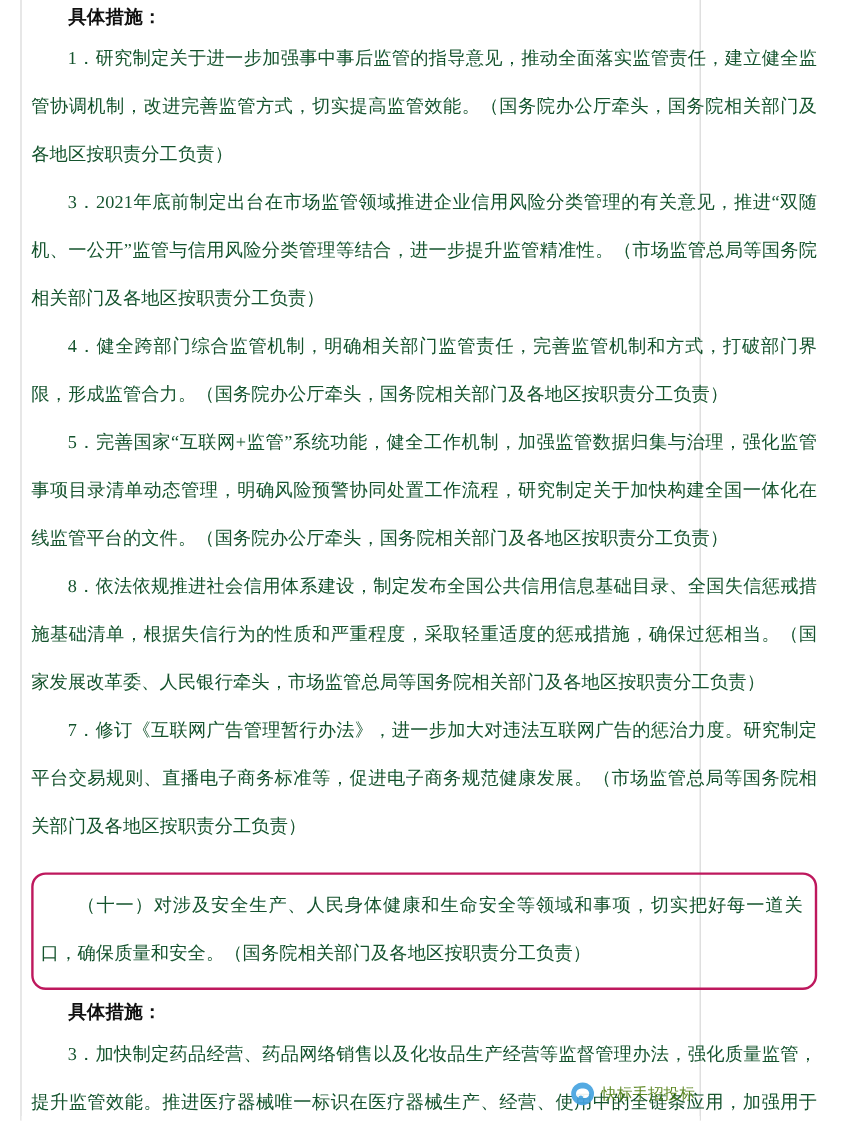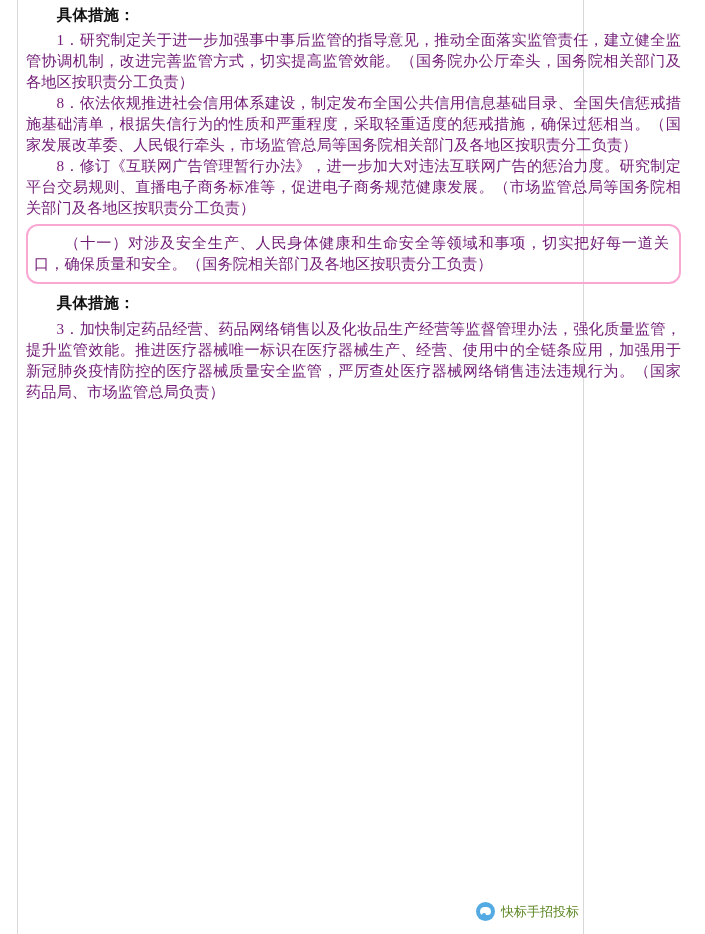--- a/index.html
+++ b/index.html
@@ -37,43 +37,43 @@
     background: #d8d8d8;
   }
   .content {
     position: absolute;
     left: 26px;
     top: 0px;
     width: 655px;
   }
   .para {
     font-size: 15.2px;
-    line-height: 21px;
-    color: #701a75;
+    line-height: 40px;
+    color: #14532d;
     text-align: justify;
     margin: 0 0 0 0;
     letter-spacing: 0.1px;
   }
   .indent2 {
     text-indent: 2em;
   }
   .heading {
     font-size: 15.4px;
     line-height: 29.3px;
     font-weight: bold;
     color: #111111;
     text-indent: 2em;
     margin: 0;
     letter-spacing: 0.2px;
   }
   .highlight-box {
-    border: 2px solid #f9a8d4;
+    border: 2px solid #be185d;
     border-radius: 12px;
     padding: 6px 10px 8px 6px;
-    margin: 6px 0 4px 0;
+    margin: 18px 0 4px 0;
     box-sizing: border-box;
   }
   .highlight-box .para {
     text-indent: 2em;
   }
   .watermark {
     position: absolute;
     right: 22px;
     bottom: 13px;
     display: flex;
@@ -127,22 +127,25 @@
 <div class="page">
 
   <div class="left-rule"></div>
   <div class="right-rule"></div>
 
   <div class="content">
 
     <p class="heading">具体措施：</p>
 
     <p class="para indent2">1．研究制定关于进一步加强事中事后监管的指导意见，推动全面落实监管责任，建立健全监管协调机制，改进完善监管方式，切实提高监管效能。（国务院办公厅牵头，国务院相关部门及各地区按职责分工负责）</p>
+    <p class="para indent2">3．2021年底前制定出台在市场监管领域推进企业信用风险分类管理的有关意见，推进“双随机、一公开”监管与信用风险分类管理等结合，进一步提升监管精准性。（市场监管总局等国务院相关部门及各地区按职责分工负责）</p>
+    <p class="para indent2">4．健全跨部门综合监管机制，明确相关部门监管责任，完善监管机制和方式，打破部门界限，形成监管合力。（国务院办公厅牵头，国务院相关部门及各地区按职责分工负责）</p>
+    <p class="para indent2">5．完善国家“互联网+监管”系统功能，健全工作机制，加强监管数据归集与治理，强化监管事项目录清单动态管理，明确风险预警协同处置工作流程，研究制定关于加快构建全国一体化在线监管平台的文件。（国务院办公厅牵头，国务院相关部门及各地区按职责分工负责）</p>
     <p class="para indent2">8．依法依规推进社会信用体系建设，制定发布全国公共信用信息基础目录、全国失信惩戒措施基础清单，根据失信行为的性质和严重程度，采取轻重适度的惩戒措施，确保过惩相当。（国家发展改革委、人民银行牵头，市场监管总局等国务院相关部门及各地区按职责分工负责）</p>
-    <p class="para indent2">8．修订《互联网广告管理暂行办法》，进一步加大对违法互联网广告的惩治力度。研究制定平台交易规则、直播电子商务标准等，促进电子商务规范健康发展。（市场监管总局等国务院相关部门及各地区按职责分工负责）</p>
+    <p class="para indent2">7．修订《互联网广告管理暂行办法》，进一步加大对违法互联网广告的惩治力度。研究制定平台交易规则、直播电子商务标准等，促进电子商务规范健康发展。（市场监管总局等国务院相关部门及各地区按职责分工负责）</p>
 
     <div class="highlight-box">
       <p class="para">（十一）对涉及安全生产、人民身体健康和生命安全等领域和事项，切实把好每一道关口，确保质量和安全。（国务院相关部门及各地区按职责分工负责）</p>
     </div>
 
     <p class="heading">具体措施：</p>
 
     <p class="para indent2">3．加快制定药品经营、药品网络销售以及化妆品生产经营等监督管理办法，强化质量监管，提升监管效能。推进医疗器械唯一标识在医疗器械生产、经营、使用中的全链条应用，加强用于新冠肺炎疫情防控的医疗器械质量安全监管，严厉查处医疗器械网络销售违法违规行为。（国家药品局、市场监管总局负责）</p>
 
   </div>

